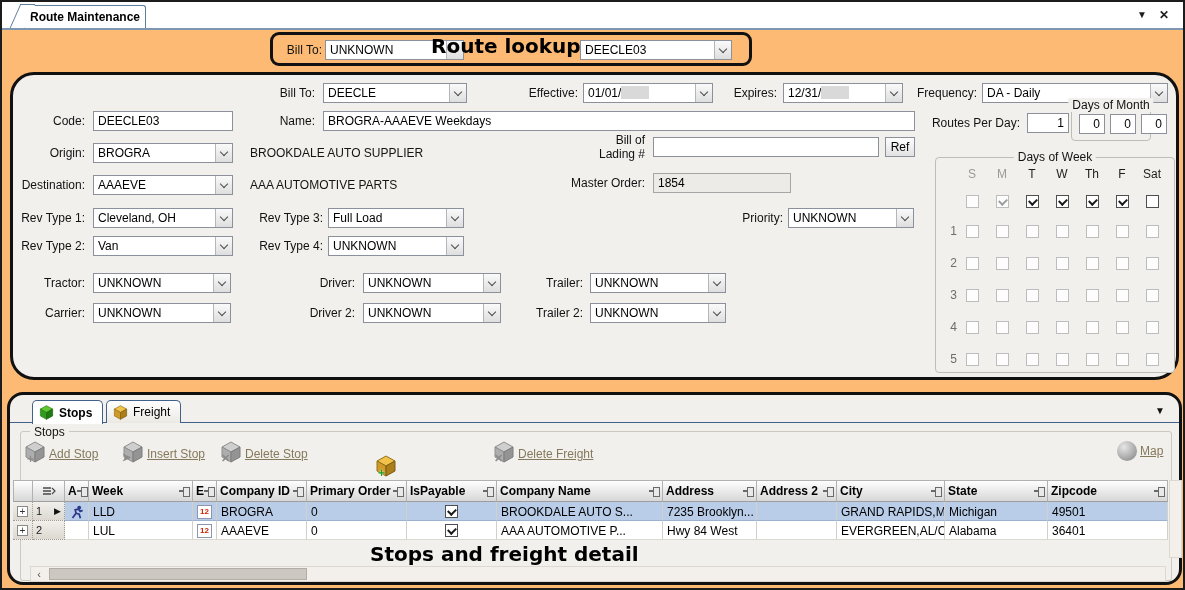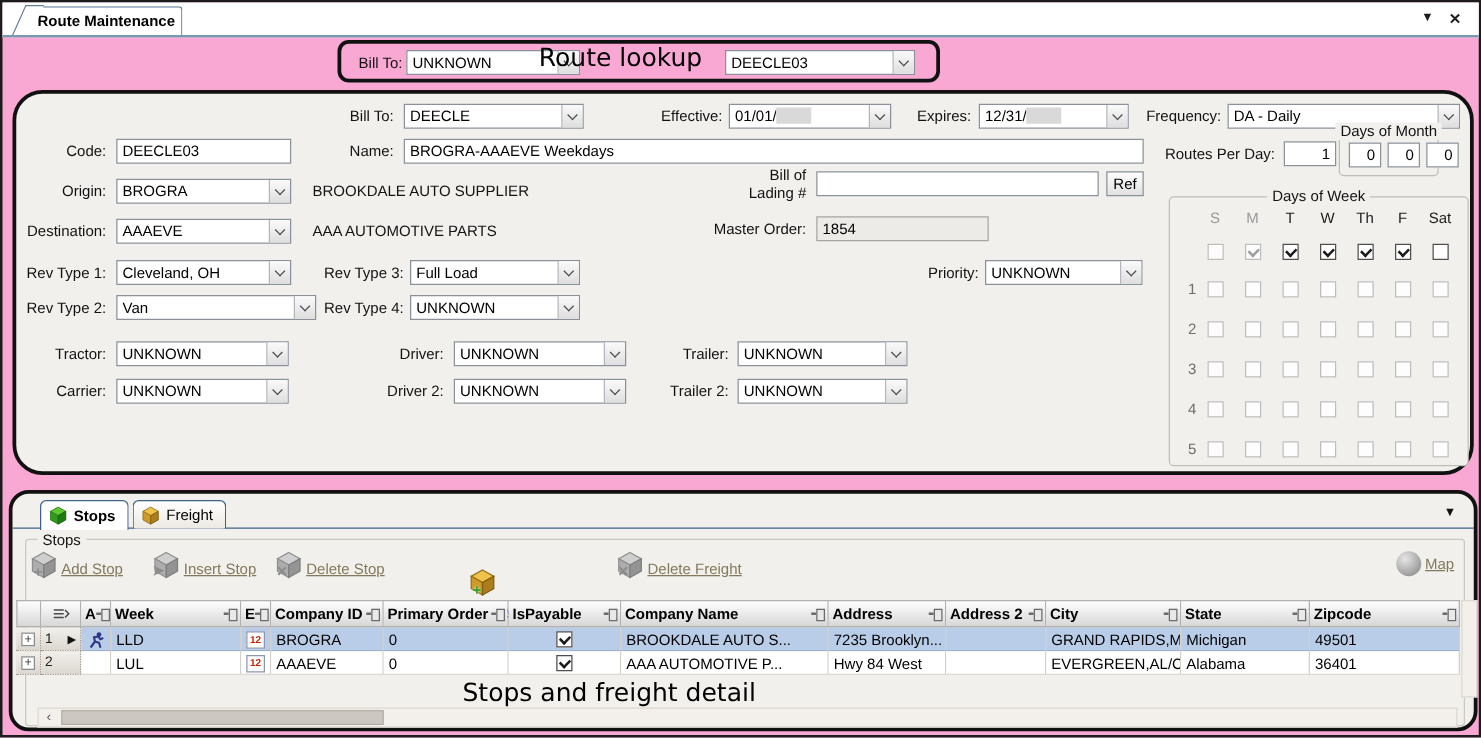--- a/index.html
+++ b/index.html
@@ -1,18 +1,18 @@
 <!DOCTYPE html>
 <html><head>
 <meta charset="utf-8">
 <style>
   * { margin:0; padding:0; box-sizing:border-box; }
   html,body { width:1185px; height:590px; }
   body { font-family:"Liberation Sans", sans-serif; background:#fff; position:relative; overflow:hidden; }
-  .window { position:absolute; inset:0; border:2px solid #1c1c1c; background:#f9a8d4; }
+  .window { position:absolute; inset:0; border:2px solid #1c1c1c; background:#fdba74; }
 
   
   .tabstrip { position:absolute; left:0; top:0; right:0; height:28px; background:#fff; border-bottom:2px solid #7e97b0; }
   .maintab { position:absolute; left:22px; top:3px; width:122px; height:23px; background:#fff;
              border:1px solid #5f7d9c; border-bottom:none; border-radius:0 3px 0 0;
              display:flex; align-items:center; justify-content:center; font-size:12px; font-weight:bold; z-index:2; }
   .maintab::before { content:''; position:absolute; left:-10px; bottom:0; width:14px; height:23px;
              background:#fff; border-left:1px solid #5f7d9c; border-top:1px solid #5f7d9c; transform:skewX(-24deg); }
   .winctl { position:absolute; top:6px; font-size:12px; color:#1c1c1c; cursor:default; line-height:14px; }
   .winctl.collapse { right:36px; font-size:10px; }
@@ -32,21 +32,21 @@
   .gbox { position:absolute; border:1px solid #bfbeb6; border-radius:4px; }
   .gbox .glabel { position:absolute; top:-8px; left:50%; transform:translateX(-50%); background:#f1f0ed; padding:0 4px; font-size:12px; white-space:nowrap; color:#121212; }
 
   .cb { width:13px; height:13px; border:1px solid #4e4e4e; background:#fff; display:inline-block; position:relative; }
   .cb.dis, .cb.dischk { border-color:#bdbdbd; background:#fdfdfd; }
   .cb.on::after, .cb.dischk::after { content:''; position:absolute; left:2px; top:2px; width:6px; height:4px;
       border-left:2px solid #1a1a1a; border-bottom:2px solid #1a1a1a; transform:rotate(-45deg); }
   .cb.dischk::after { border-color:#9e9e9e; }
 
   
-  .ann { position:absolute; font-family:"DejaVu Sans", sans-serif; font-weight:normal; font-size:20px; color:#000; white-space:nowrap; z-index:60; }
+  .ann { position:absolute; font-family:"DejaVu Sans", sans-serif; font-weight:bold; font-size:20px; color:#000; white-space:nowrap; z-index:60; }
 
   
   .lookupbar { position:absolute; left:268px; top:30px; width:482px; height:34px; border:3px solid #111; border-radius:9px; background:transparent; z-index:40; }
 
   
   .routepanel { position:absolute; left:8px; top:70px; width:1169px; height:308px; background:#f1f0ed;
                 border:3px solid #111; border-radius:24px; z-index:10; }
 
   
   .stopspanel { position:absolute; left:5px; top:390px; width:1175px; height:193px; background:#f2f0ec;
@@ -216,21 +216,21 @@
     </span>
     <span class="lbl" style="left:700px;top:136px;width:70px">Priority:</span>
     <span class="combo" style="left:775px;top:133px;width:126px">
       <span class="txt">UNKNOWN</span>
       <span class="btn">
           <i class="chev"></i>
         </span>
     </span>
 
     <span class="lbl" style="left:0px;top:164px;width:72px">Rev Type 2:</span>
-    <span class="combo" style="left:80px;top:161px;width:160px">
+    <span class="combo" style="left:80px;top:161px;width:140px">
       <span class="txt">Van</span>
       <span class="btn">
           <i class="chev"></i>
         </span>
     </span>
     <span class="lbl" style="left:238px;top:164px;width:72px">Rev Type 4:</span>
     <span class="combo" style="left:315px;top:161px;width:136px">
       <span class="txt">UNKNOWN</span>
       <span class="btn">
           <i class="chev"></i>

